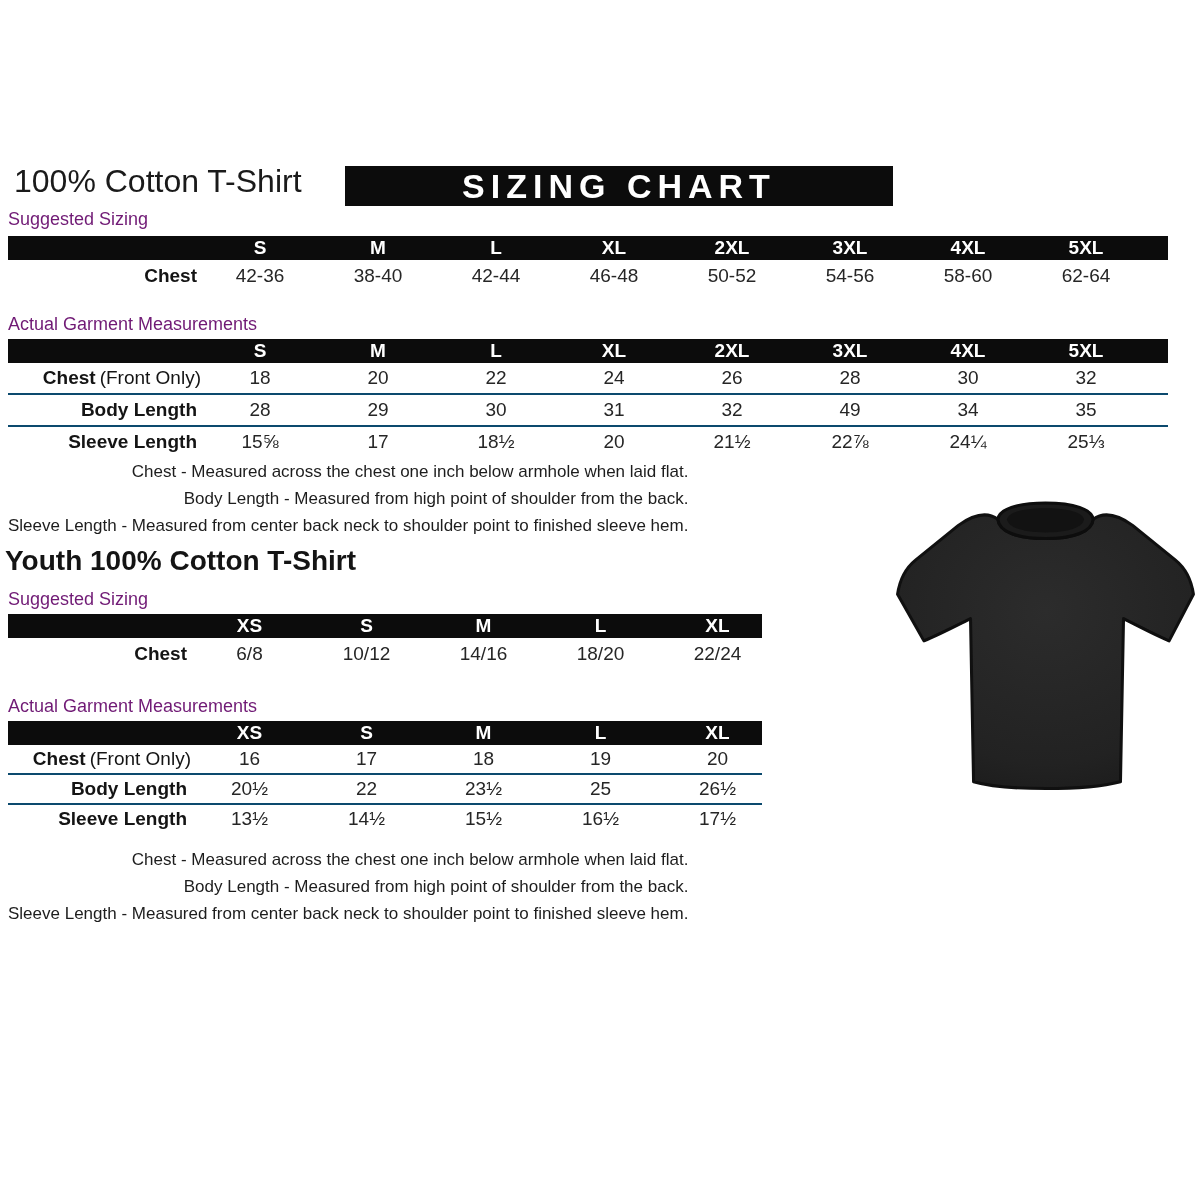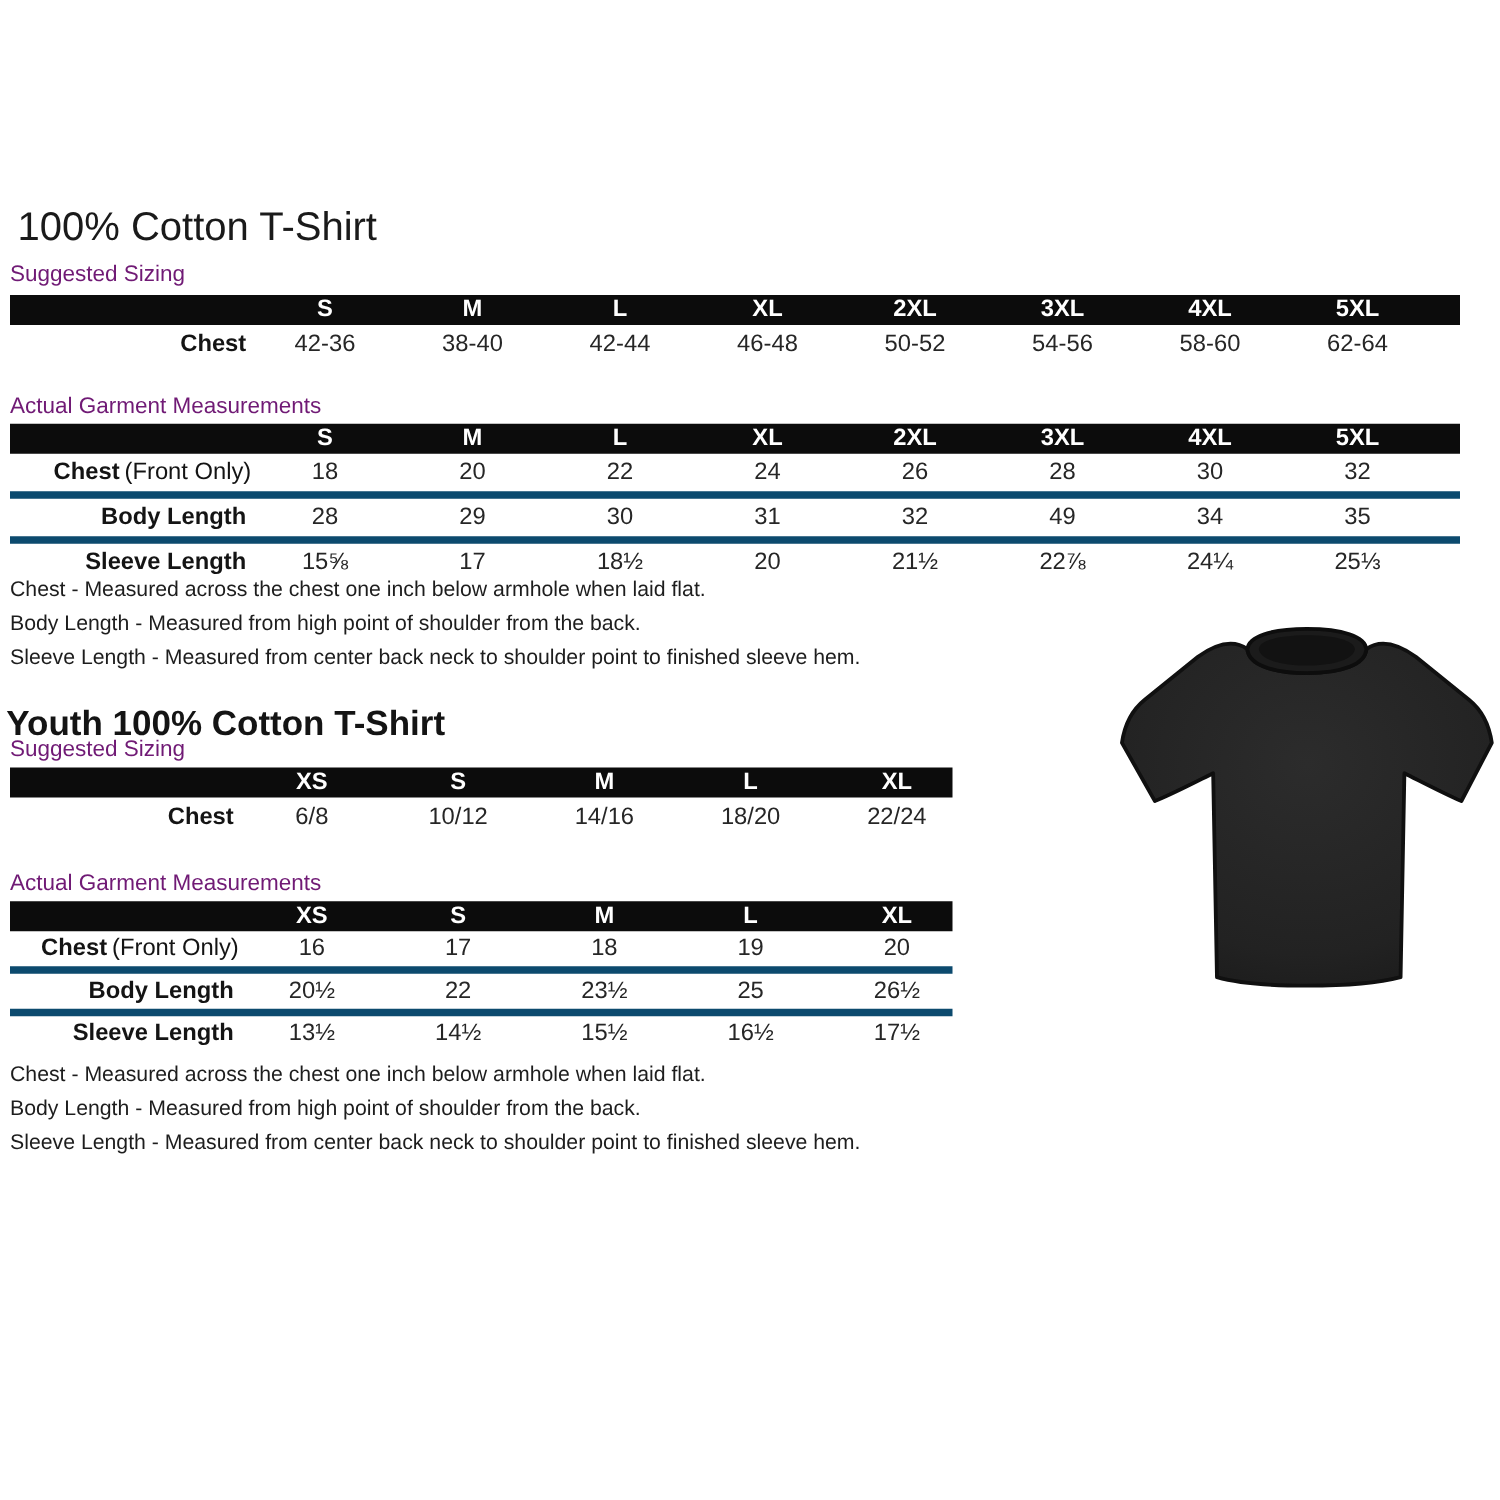--- a/index.html
+++ b/index.html
@@ -1,60 +1,63 @@
 <!DOCTYPE html>
 <html><head>
 <meta charset="utf-8">
 <style>
   html,body{margin:0;padding:0;background:#fff;}
   .sheet{
     position:relative;width:1200px;height:1200px;background:#ffffff;overflow:hidden;
     font-family:"Liberation Sans","DejaVu Sans",sans-serif;color:#1b1b1b;
   }
-  .abs{position:absolute;}
+  .abs{position:absolute;text-align:right;}
 
   
   .main-title{left:14px;top:163px;font-size:32px;font-weight:400;color:#1a1a1a;}
   .banner{
     left:345px;top:166px;width:548px;height:40px;background:#0c0c0c;
     display:flex;align-items:center;justify-content:center;
     color:#fff;font-weight:700;font-size:34px;letter-spacing:6px;
   }
-  .youth-title{left:5px;top:563px;font-size:28px;font-weight:700;color:#141414;}
+  .youth-title{left:5px;top:545px;font-size:28px;font-weight:700;color:#141414;}
   .section-label{font-size:18px;color:#701a75;}
 
   
   .size-table{position:absolute;}
   .trow{display:grid;}
   .t-adult .trow{grid-template-columns:193px repeat(8,118px) 23px;width:1160px;}
   .t-youth .trow{grid-template-columns:183px repeat(5,117px) 12px;width:754px;}
   .thead{height:24px;background:#0c0c0c;}
   .thead .cell{display:flex;align-items:center;justify-content:center;
     color:#ffffff;font-weight:700;font-size:19px;}
   .trow.data .cell{display:flex;align-items:center;justify-content:center;
     font-size:19px;color:#262626;}
   .trow.data .lab{justify-content:flex-end;padding-left:10px;font-size:19px;color:#141414;}
   .trow.data .lab b{font-weight:700;margin-right:4px;}
   .rows-32 .trow.data{height:32px;}
   .rows-30 .trow.data{height:30px;}
   .rows-28 .trow.data{height:28px;}
-  .with-seps .trow.data + .trow.data{border-top:6px solid #0c4a6e;}
+  .with-seps .trow.data + .trow.data{border-top:2px solid #0c4a6e;}
 
   
   .notes{left:8px;font-size:17px;line-height:27px;color:#1d1d1d;}
 
   
   .shirt-box{left:893px;top:497px;width:305px;height:307px;}
 </style>
 </head>
 <body>
 
 <div class="sheet">
 
   <div class="abs main-title">100% Cotton T-Shirt</div>
+  <div class="abs banner">
+    <span>SIZING CHART</span>
+  </div>
 
   <div class="abs section-label" style="left:8px;top:209px;">Suggested Sizing</div>
   <div class="size-table t-adult rows-32" style="left:8px;top:236px;">
       <div class="trow thead">
         <div class="cell corner"></div>
         <div class="cell hc">S</div>
         <div class="cell hc">M</div>
         <div class="cell hc">L</div>
         <div class="cell hc">XL</div>
         <div class="cell hc">2XL</div>

